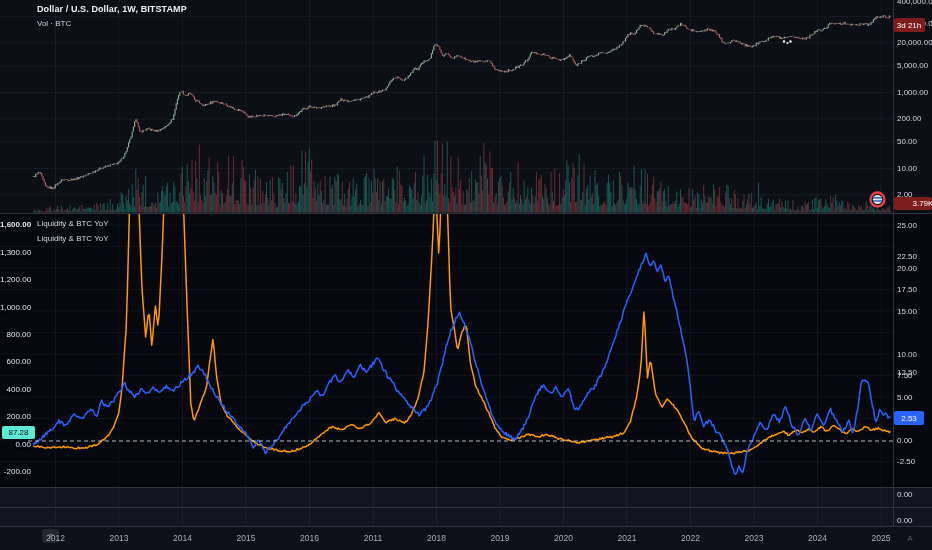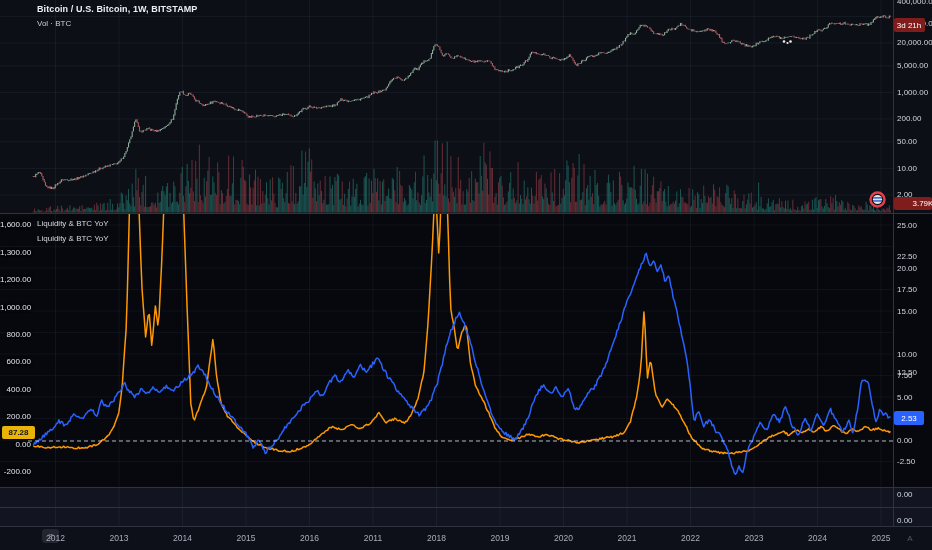--- a/index.html
+++ b/index.html
@@ -14,21 +14,21 @@
   #overlay{position:absolute;left:0;top:0;width:932px;height:550px;pointer-events:none;}
   .ttl{position:absolute;left:37px;top:4px;font-size:9px;font-weight:700;color:#eceff4;letter-spacing:.1px;}
   .sub{position:absolute;left:37px;top:19px;font-size:8px;color:#c9ced9;}
   .legend-line{position:absolute;left:37px;font-size:8px;color:#d4d8e0;line-height:14px;}
   .tick{position:absolute;font-size:8px;color:#d1d5de;line-height:11px;white-space:nowrap;}
   .tickR{left:897px;}
   .tickL{left:0;width:31px;text-align:right;color:#e3e7ef;text-shadow:0 1px 2px rgba(0,0,0,.95),0 0 3px rgba(0,0,0,.8);}
   .year{position:absolute;top:533px;width:30px;text-align:center;font-size:8.5px;color:#a8adba;}
   .badge{position:absolute;height:13px;border-radius:2px;font-size:8px;display:flex;align-items:center;justify-content:center;white-space:nowrap;}
   .badge.teal{background:#7f1d1d;color:#ffffff;z-index:3;}
-  .badge.orange{background:#eab308;color:#14161c;font-weight:700;z-index:3;}
+  .badge.orange{background:#5eead4;color:#14161c;font-weight:400;z-index:3;}
   .badge.blue{background:#2962ff;color:#ffffff;z-index:3;}
   .hidden-price{position:absolute;left:897px;font-size:8px;color:#d1d5de;z-index:1;white-space:nowrap;}
   .strip-label{position:absolute;left:897px;font-size:8px;color:#cfd3dc;}
   .corner-btn{position:absolute;left:42px;top:529px;width:17px;height:14px;border-radius:3px;
     background:rgba(150,156,170,.16);color:#8b909c;font-size:8px;display:flex;align-items:center;justify-content:center;pointer-events:auto;}
   .adj{position:absolute;left:903px;top:531px;width:14px;height:14px;color:#555a66;font-size:8px;
     display:flex;align-items:center;justify-content:center;}
 </style>
 </head>
 <body>
@@ -1494,38 +1494,38 @@
       <line x1="0" y1="507.5" x2="932" y2="507.5" stroke="#2e3340" stroke-width="1"></line>
       <line x1="0" y1="526.5" x2="932" y2="526.5" stroke="#2e3340" stroke-width="1"></line>
       <line x1="893.5" y1="0" x2="893.5" y2="527" stroke="#2e3340" stroke-width="1"></line>
       <circle cx="784" cy="41.5" r="1.3" fill="#ffffff" opacity="0.95"></circle>
       <circle cx="787.5" cy="43" r="1.1" fill="#ffffff" opacity="0.95"></circle>
       <circle cx="790.5" cy="41.5" r="1.3" fill="#ffffff" opacity="0.95"></circle>
     </svg>
 
   <div id="overlay">
 
-    <div class="ttl">Bitcoin / U.S. Bitcoin, 1W, BITSTAMP</div>
+    <div class="ttl">Dollar / U.S. Dollar, 1W, BITSTAMP</div>
     <div class="sub">Vol · BTC</div>
 
     <div class="legend-line" style="top:217px;">Liquidity &amp; BTC YoY</div>
     <div class="legend-line" style="top:232px;">Liquidity &amp; BTC YoY</div>
 
     <div id="priceTicks">
         <div class="tick tickR" style="top: -4px;">400,000.00</div>
         <div class="tick tickR" style="top: 37.4609px;">20,000.00</div>
         <div class="tick tickR" style="top: 60.3391px;">5,000.00</div>
         <div class="tick tickR" style="top: 86.9px;">1,000.00</div>
         <div class="tick tickR" style="top: 113.461px;">200.00</div>
         <div class="tick tickR" style="top: 136.339px;">50.00</div>
         <div class="tick tickR" style="top: 162.9px;">10.00</div>
         <div class="tick tickR" style="top: 189.461px;">2.00</div>
       </div>
     <div id="leftTicks">
-        <div class="tick tickL" style="top: 219.4px;">1,600.00</div>
+        <div class="tick tickL" style="top: 219.4px; font-weight: bold;">1,600.00</div>
         <div class="tick tickL" style="top: 246.8px;">1,300.00</div>
         <div class="tick tickL" style="top: 274.2px;">1,200.00</div>
         <div class="tick tickL" style="top: 301.6px;">1,000.00</div>
         <div class="tick tickL" style="top: 329px;">800.00</div>
         <div class="tick tickL" style="top: 356.4px;">600.00</div>
         <div class="tick tickL" style="top: 383.8px;">400.00</div>
         <div class="tick tickL" style="top: 411.2px;">200.00</div>
         <div class="tick tickL" style="top: 438.6px;">0.00</div>
         <div class="tick tickL" style="top: 466px;">-200.00</div>
       </div>

